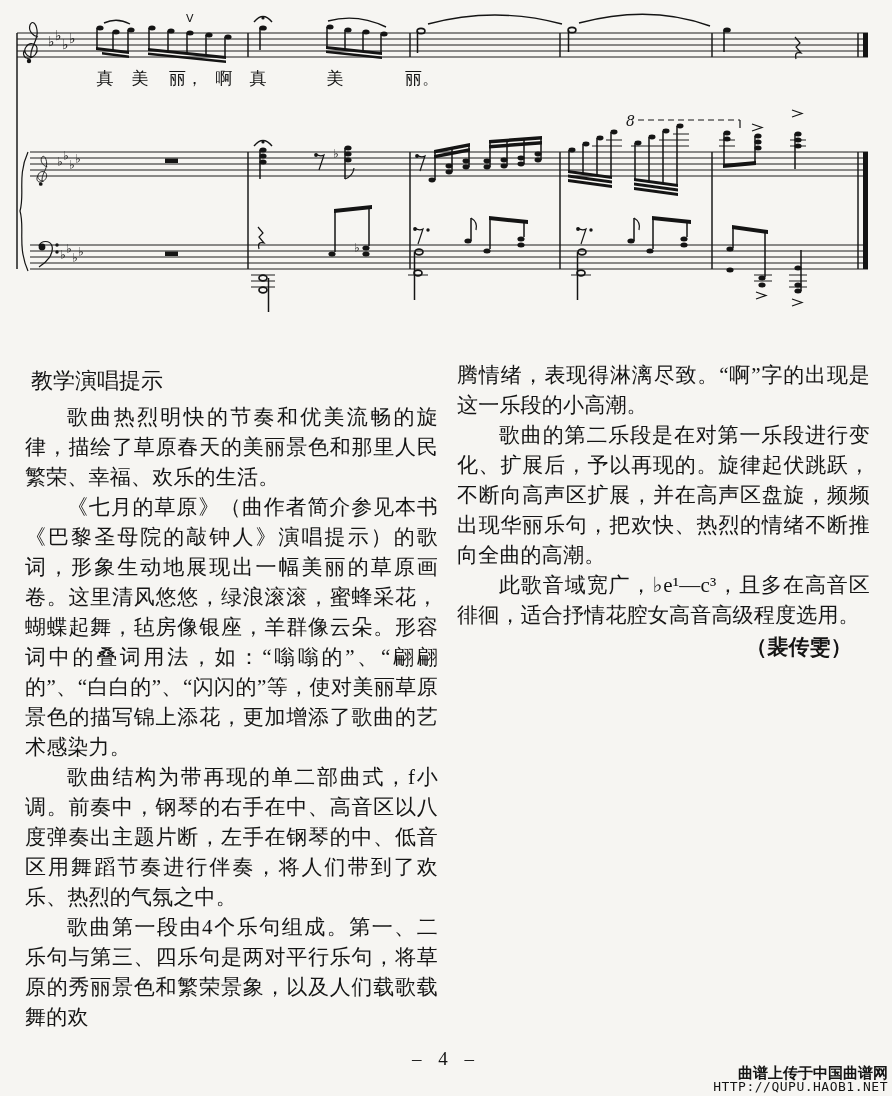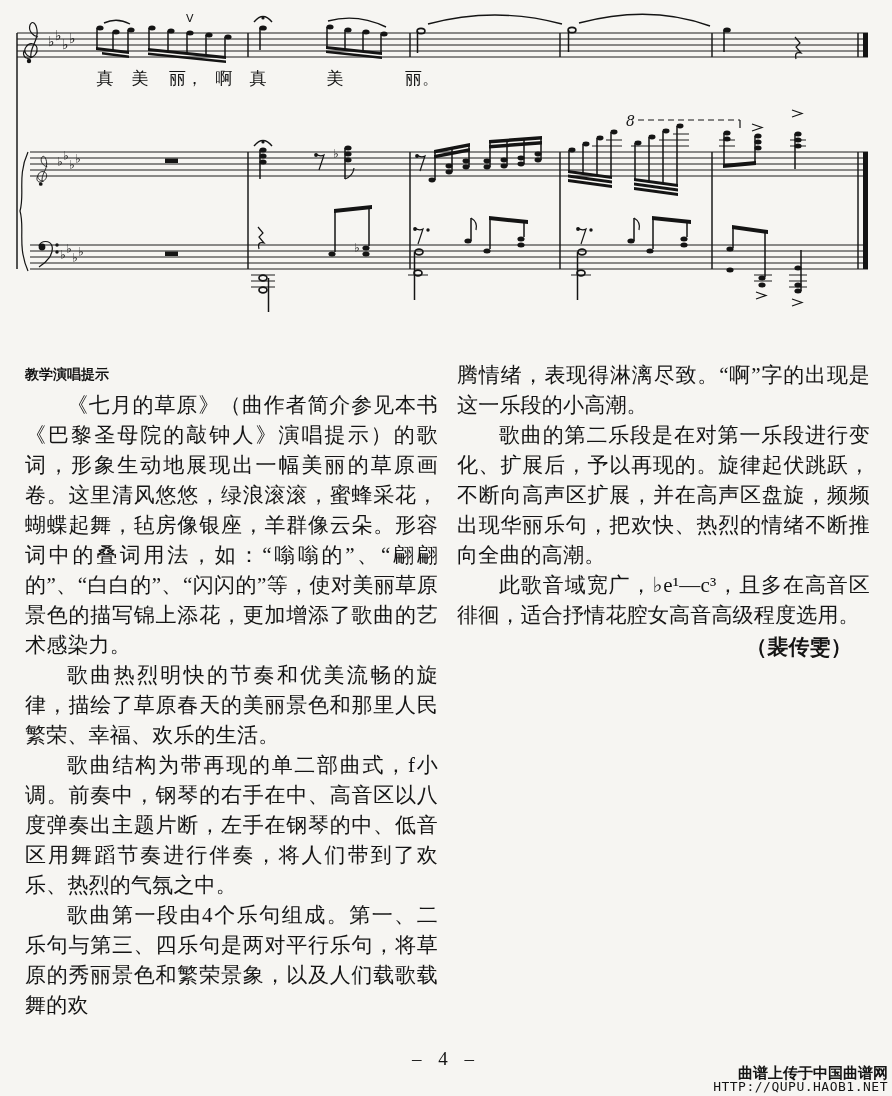--- a/index.html
+++ b/index.html
@@ -27,21 +27,21 @@
   .score .flat{font-size:14px;}
   .score .flat-s{font-size:12px;}
   .score .ottava{font-size:14px;font-style:italic;font-family:"DejaVu Serif","Liberation Serif",serif;}
   .score .breath{font-size:11px;font-family:"DejaVu Sans",sans-serif;}
   
   .article{
     position:absolute;top:360px;left:25px;right:22px;
     display:flex;gap:19px;
   }
   .col{width:413px;}
-  .heading{font-size:14px;font-weight:bold;line-height:30px;margin:0;}
+  .heading{font-size:22px;font-weight:normal;line-height:30px;margin:6px;}
   .col p{
     font-size:21px;line-height:30px;margin:0;
     text-align:justify;text-justify:inter-ideograph;
     text-indent:2em;
     letter-spacing:0.2px;
   }
   .col p.no-indent{text-indent:0;}
   .col p.signature{text-align:right;text-indent:0;font-weight:bold;padding-right:18px;margin-top:2px;}
   
   .page-number{
@@ -380,22 +380,22 @@
         <ellipse class="nh" cx="798" cy="291" rx="3.6" ry="2.5"></ellipse>
         <line class="stem" x1="801" y1="250" x2="801" y2="291"></line>
         <path class="thin" stroke-width="1.6" d="M792 299 l10 3.5 -10 3.5"></path>
       </g>
     </g>
   </svg>
 
   <div class="article">
     <div class="col">
       <h2 class="heading">教学演唱提示</h2>
+      <p>歌曲热烈明快的节奏和优美流畅的旋律，描绘了草原春天的美丽景色和那里人民繁荣、幸福、欢乐的生活。</p>
       <p>《七月的草原》（曲作者简介参见本书《巴黎圣母院的敲钟人》演唱提示）的歌词，形象生动地展现出一幅美丽的草原画卷。这里清风悠悠，绿浪滚滚，蜜蜂采花，蝴蝶起舞，毡房像银座，羊群像云朵。形容词中的叠词用法，如：“嗡嗡的”、“翩翩的”、“白白的”、“闪闪的”等，使对美丽草原景色的描写锦上添花，更加增添了歌曲的艺术感染力。</p>
-      <p>歌曲热烈明快的节奏和优美流畅的旋律，描绘了草原春天的美丽景色和那里人民繁荣、幸福、欢乐的生活。</p>
       <p>歌曲结构为带再现的单二部曲式，f小调。前奏中，钢琴的右手在中、高音区以八度弹奏出主题片断，左手在钢琴的中、低音区用舞蹈节奏进行伴奏，将人们带到了欢乐、热烈的气氛之中。</p>
       <p>歌曲第一段由4个乐句组成。第一、二乐句与第三、四乐句是两对平行乐句，将草原的秀丽景色和繁荣景象，以及人们载歌载舞的欢</p>
     </div>
     <div class="col">
       <p class="no-indent">腾情绪，表现得淋漓尽致。“啊”字的出现是这一乐段的小高潮。</p>
       <p>歌曲的第二乐段是在对第一乐段进行变化、扩展后，予以再现的。旋律起伏跳跃，不断向高声区扩展，并在高声区盘旋，频频出现华丽乐句，把欢快、热烈的情绪不断推向全曲的高潮。</p>
       <p>此歌音域宽广，♭e¹—c³，且多在高音区徘徊，适合抒情花腔女高音高级程度选用。</p>
       <p class="signature">（裴传雯）</p>
     </div>
   </div>

